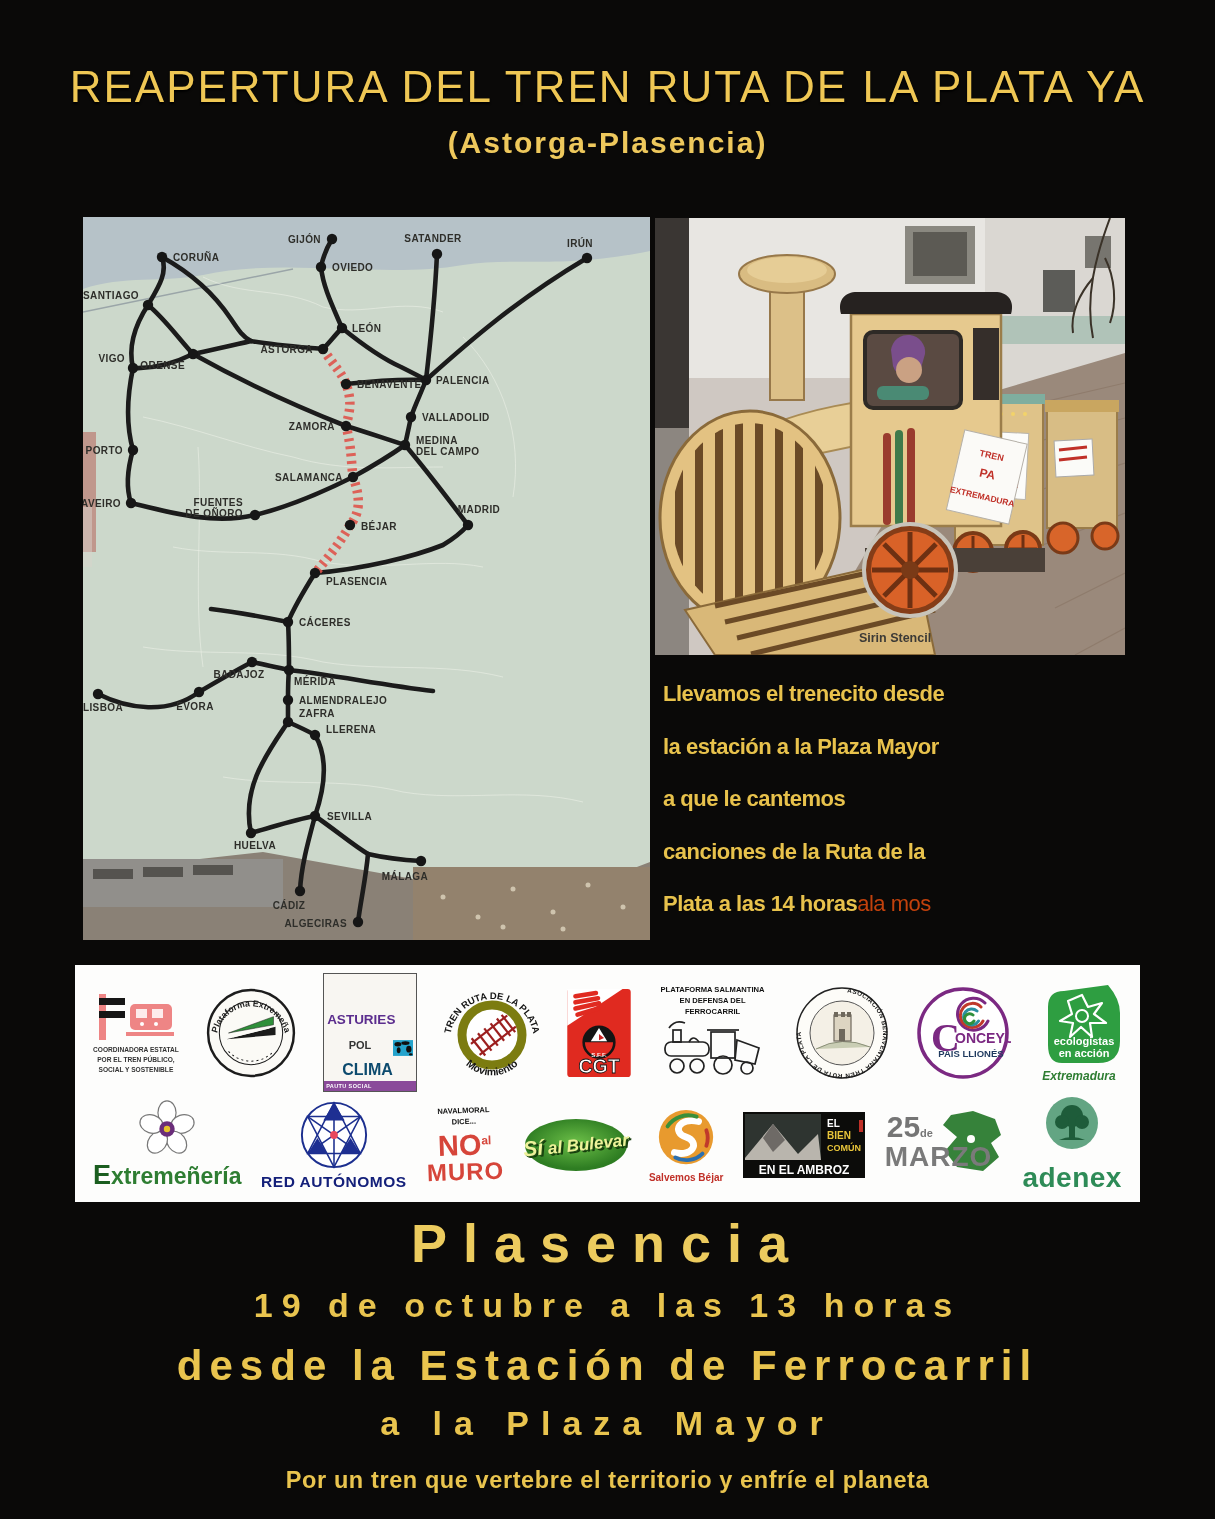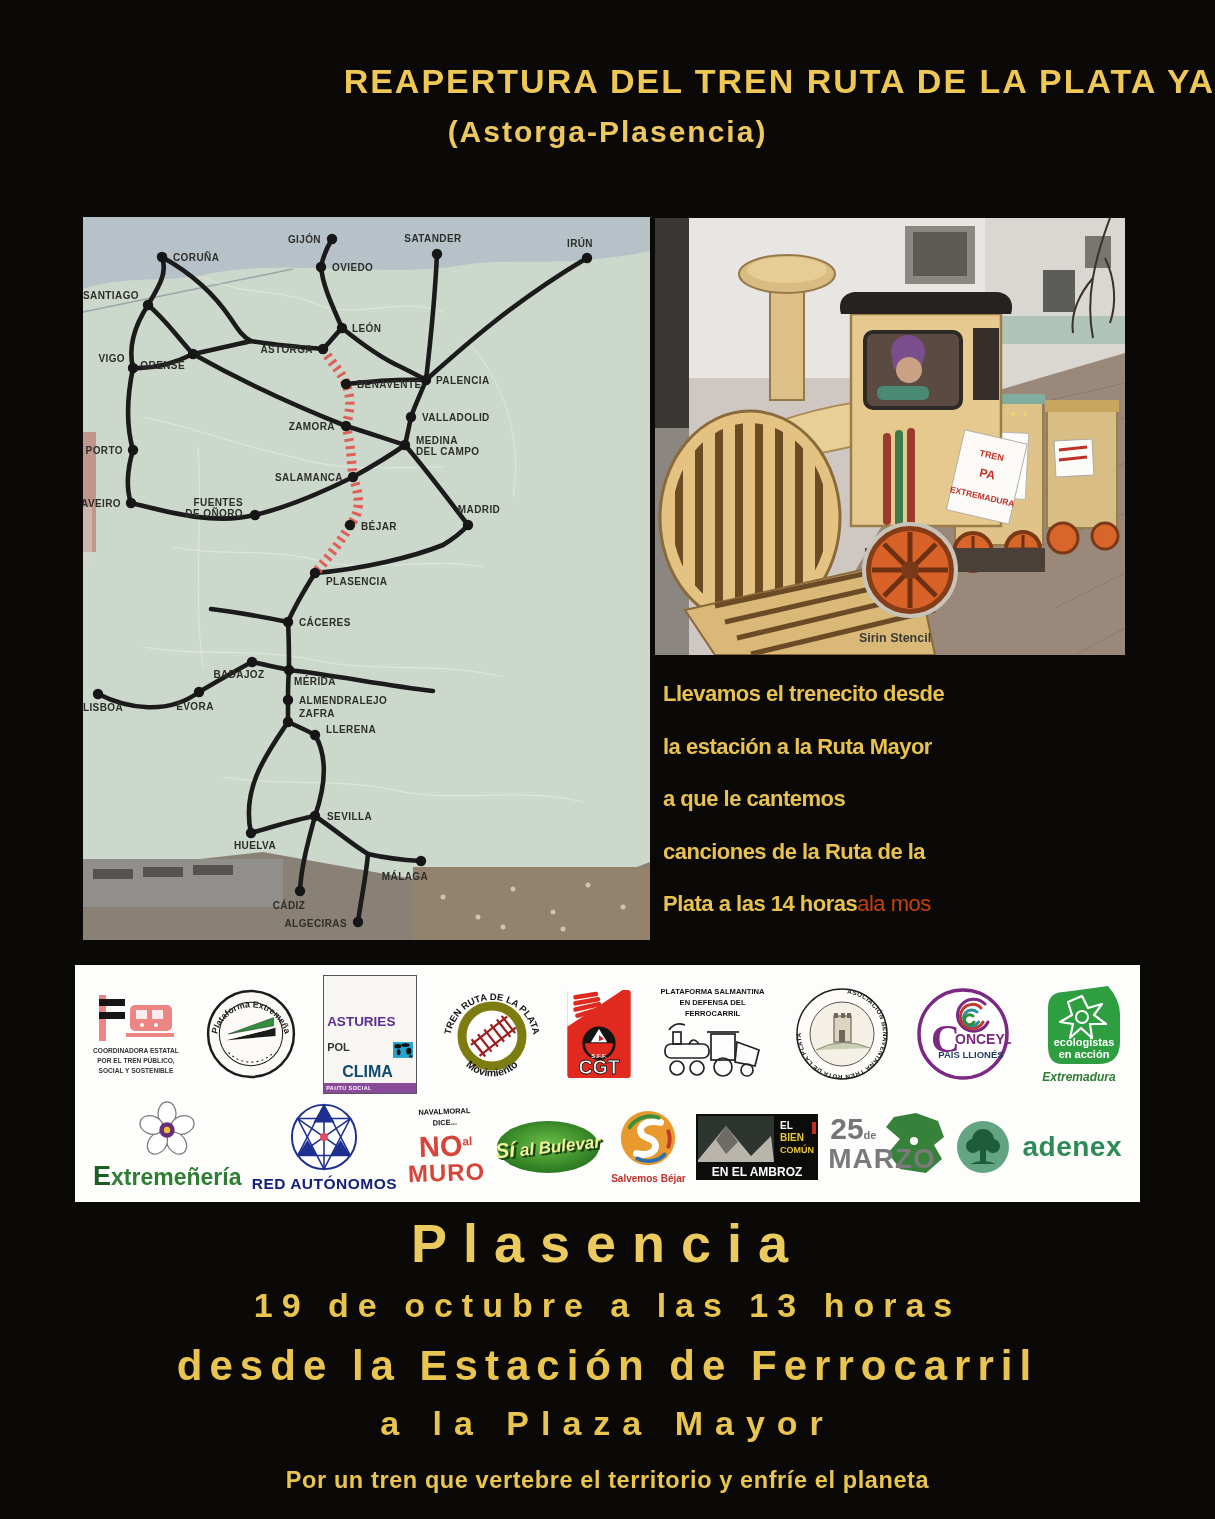--- a/index.html
+++ b/index.html
@@ -2,22 +2,22 @@
 <html><head>
 <meta charset="utf-8">
 <style>
   html,body{margin:0;padding:0;background:#070706;}
   body{width:1215px;height:1519px;position:relative;overflow:hidden;
        font-family:"Liberation Sans",sans-serif;-webkit-font-smoothing:antialiased;}
   .poster{position:absolute;inset:0;background:#0a0908;}
 
   
   .header{position:absolute;top:62px;left:0;width:100%;text-align:center;}
-  .title{font-size:34px;font-weight:700;letter-spacing:2px;color:#efc754;
-         text-shadow:0 2px 2px #000;text-align:right;}
+  .title{font-size:44px;font-weight:400;letter-spacing:2px;color:#efc754;
+         text-shadow:0 2px 2px #000;}
   .subtitle{margin-top:14px;font-size:30px;font-weight:700;letter-spacing:2px;color:#eec85c;}
 
   
   .map-panel{position:absolute;left:83px;top:217px;width:567px;height:723px;}
   .photo-panel{position:absolute;left:655px;top:218px;width:470px;height:437px;background:#cfc8c2;}
 
   .city-dot{fill:#161616;}
   .city-label{font-family:"Liberation Sans",sans-serif;font-size:10px;font-weight:700;
               fill:#2e2e2a;letter-spacing:.4px;}
   .rail{fill:none;stroke:#1b1b1b;stroke-width:4.6;stroke-linecap:round;}
@@ -35,21 +35,21 @@
              display:flex;flex-direction:column;justify-content:space-around;padding:6px 0;box-sizing:border-box;}
   .logo-row{display:flex;align-items:center;justify-content:space-between;padding:0 18px;}
   .logo{display:flex;flex-direction:column;align-items:center;justify-content:center;gap:2px;text-align:center;}
   .tiny-cap{font-size:6.6px;font-weight:700;color:#333;line-height:8px;}
   .cap-strong{font-size:7.6px;font-weight:900;color:#111;line-height:9px;}
   .arc-text{font-size:8.6px;font-weight:700;fill:#1c1c1c;}
   .arc-text-sm{font-size:6.4px;font-weight:700;fill:#1c1c1c;letter-spacing:.4px;}
 
   .asturies-box{width:94px;border:1.5px solid #555;background:#f8f6f2;padding:3px 3px 0 3px;box-sizing:border-box;}
   .ast-1{font-size:13.5px;font-weight:700;color:#5b2d8e;text-align:left;margin-top:35px;}
-  .ast-pol{font-size:11px;font-weight:700;color:#333;text-align:left;margin-top:12px;}
+  .ast-pol{font-size:11px;font-weight:700;color:#333;text-align:center;margin-top:12px;}
   .ast-mid{display:flex;align-items:flex-start;}
   .ast-clima{font-size:16px;font-weight:800;color:#0c4a6e;text-align:left;margin-top:-10px;margin-left:15px;}
   .ast-bar{background:#8a4a9a;color:#fff;font-size:5.5px;font-weight:700;text-align:left;
            padding:2px 2px;margin:2px -3px 0 -3px;letter-spacing:.4px;}
 
   .noalmuro{transform:rotate(-2deg);}
   .nm-top{font-size:7.5px;font-weight:900;color:#111;line-height:8.5px;}
   .nm-big{font-size:29px;font-weight:900;color:#d6453a;line-height:26px;}
   .nm-sup{font-size:12px;vertical-align:10px;}
   .nm-row2{font-size:24px;font-weight:900;color:#d6453a;line-height:24px;letter-spacing:1px;}
@@ -451,21 +451,21 @@
           <circle cx="255" cy="352" r="46" fill="none" stroke="#c8c4ba" stroke-width="4"></circle>
         </g>
       </g>
 
       <text x="240" y="424" text-anchor="middle" font-size="12.5" fill="#3c3a36" font-weight="700" font-family="Liberation Sans,sans-serif">Sirin Stencil</text>
     </svg>
   </div>
 
   <div class="message">
     <div class="m-line">Llevamos el trenecito desde</div>
-    <div class="m-line">la estación a la Ruta Mayor</div>
+    <div class="m-line">la estación a la Plaza Mayor</div>
     <div class="m-line">a que le cantemos</div>
     <div class="m-line">canciones de la Ruta de la</div>
     <div class="m-line"><span>Plata a las 14 horas</span><span class="ghost">ala mos</span></div>
   </div>
 
   <div class="logo-band">
 
     <div class="logo-row">
 
       <div class="logo">
@@ -709,21 +709,21 @@
         <div class="m25">
           <svg width="62" height="66" viewBox="0 0 62 66">
             <polygon points="10,6 32,2 54,10 60,26 50,34 58,48 42,62 16,58 4,42 16,28 2,16" fill="#2e7d32" opacity="0.96"></polygon>
             <circle cx="30" cy="30" r="4" fill="#fdfdfc"></circle>
           </svg>
           <div class="t25"><span>25</span><span class="tde">de</span></div>
           <div class="tmarzo">MARZO</div>
         </div>
       </div>
 
-      <div class="logo" style="flex-direction:row;gap:12px;">
+      <div class="logo" style="flex-direction:column;gap:12px;">
         <svg width="54" height="54" viewBox="0 0 54 54">
           <circle cx="27" cy="27" r="26" fill="#63a583"></circle>
           <circle cx="27" cy="20" r="11" fill="#1e5c3a"></circle>
           <circle cx="17" cy="26" r="7" fill="#1e5c3a"></circle>
           <circle cx="37" cy="26" r="7" fill="#1e5c3a"></circle>
           <rect x="24" y="28" width="6" height="16" fill="#1e5c3a"></rect>
           <path d="M14,44 Q27,38 40,44" fill="#1e5c3a"></path>
         </svg>
         <div class="adenex-label">adenex</div>
       </div>

